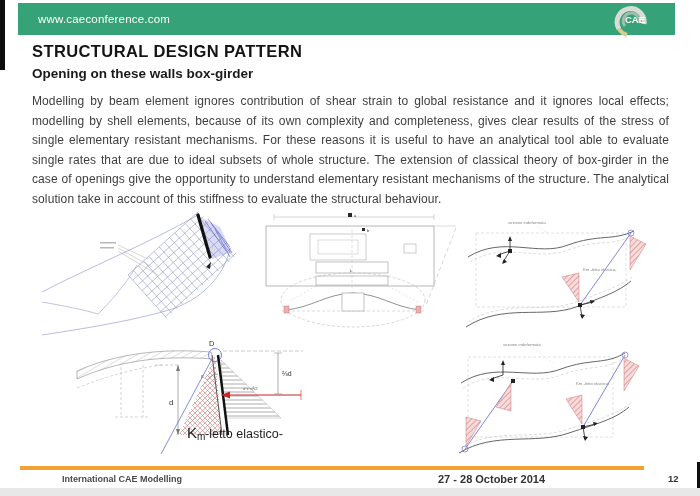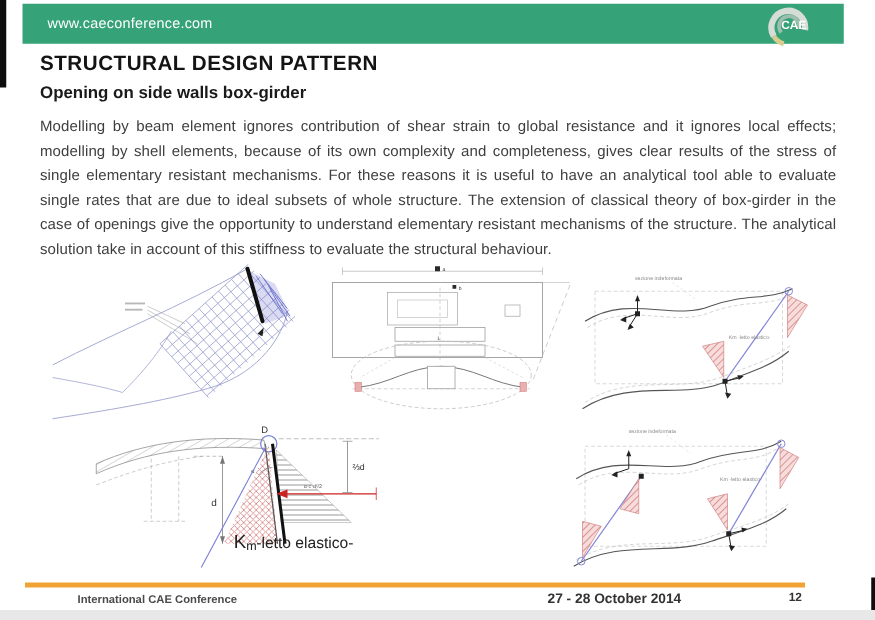--- a/index.html
+++ b/index.html
@@ -28,21 +28,21 @@
   #fig-deformed-top{left:458px;top:215px;}
   #fig-elastic-bed{left:75px;top:338px;}
   #fig-deformed-bottom{left:453px;top:335px;}
   svg text{font-family:"Liberation Sans",sans-serif;}
   
   #footer-line{left:20px;top:466px;width:624px;height:4px;background:#F0A332;}
   #footer-conference{left:62px;top:474px;font-size:9px;font-weight:600;color:#4a4a4a;}
   #footer-date{left:438px;top:473px;font-size:11px;font-weight:bold;color:#333;}
   #footer-company{left:524px;top:471px;font-size:12.5px;color:#6b6b6b;
                   letter-spacing:.4px;font-weight:600;}
-  #footer-page{left:631px;top:473px;font-size:9.5px;font-weight:bold;color:#333;text-align:right;}
+  #footer-page{left:668px;top:473px;font-size:9.5px;font-weight:bold;color:#333;text-align:right;}
 </style>
 </head>
 <body>
 
 <div id="page">
 
   <svg width="0" height="0" style="position:absolute">
     <defs>
       <pattern id="p-redhatch" width="4" height="4" patternUnits="userSpaceOnUse" patternTransform="rotate(45)">
         <rect width="4" height="4" fill="#f7dcdc"></rect>
@@ -66,21 +66,21 @@
   <div class="abs" id="header-bar"></div>
   <div class="abs" id="header-url">www.caeconference.com</div>
   <svg class="abs" id="logo" viewBox="0 0 37 37">
     <path d="M6,27 A13.5,13.5 0 1 1 31,22" fill="none" stroke="#d6dcd6" stroke-width="5"></path>
     <path d="M6,27 A13.5,13.5 0 0 0 14,33" fill="none" stroke="#d8cc8e" stroke-width="4"></path>
     <path d="M12,24 A8,8 0 1 1 26,21" fill="none" stroke="#9fbfae" stroke-width="3"></path>
     <text x="12" y="21" font-size="9.5" font-weight="bold" fill="#ffffff">CAE</text>
   </svg>
 
   <div class="abs" id="page-title">STRUCTURAL DESIGN PATTERN</div>
-  <div class="abs" id="page-subtitle">Opening on side walls box-girder</div>
+  <div class="abs" id="page-subtitle">Opening on these walls box-girder</div>
   <div class="abs" id="body-paragraph">Modelling by beam element ignores contribution of shear strain to global resistance and it ignores local effects; modelling by shell elements, because of its own complexity and completeness, gives clear results of the stress of single elementary resistant mechanisms. For these reasons it is useful to have an analytical tool able to evaluate single rates that are due to ideal subsets of whole structure. The extension of classical theory of box-girder in the case of openings give the opportunity to understand elementary resistant mechanisms of the structure. The analytical solution take in account of this stiffness to evaluate the structural behaviour.</div>
 
   <svg class="abs fig" id="fig-mesh" width="210" height="130" viewBox="0 0 210 130">
     <path d="M2,85 C50,60 105,38 158,8" fill="none" stroke="#a7abd4" stroke-width=".8"></path>
     <path d="M2,128 C55,120 100,112 132,102 C168,90 186,62 190,42" fill="none" stroke="#a7abd4" stroke-width=".8"></path>
     <path d="M2,95 C25,99 45,103 58,107" fill="none" stroke="#a7abd4" stroke-width=".7"></path>
     <path d="M58,107 C80,85 90,70 97,58" fill="none" stroke="#a7abd4" stroke-width=".7"></path>
     <g transform="translate(88,68) rotate(-42)" stroke="#8f94c9" stroke-width="0.55">
       <line x1="0" y1="0" x2="95" y2="0"></line>
         <line x1="0" y1="7" x2="95" y2="7"></line>
@@ -244,19 +244,19 @@
         <line x1="130" y1="92" x2="132" y2="104"></line>
     </g>
     <polygon points="145,88 140,87 141,91" fill="#222"></polygon>
     <polygon points="132,106 130,101 135,102" fill="#222"></polygon>
     <line x1="80" y1="13" x2="100" y2="28" stroke="#ccc" stroke-width=".4" stroke-dasharray="2,2"></line>
     <text x="50" y="11" font-size="4.2" fill="#888">sezione indeformata</text>
     <text x="123" y="50" font-size="4.2" fill="#888">Km -letto elastico-</text>
   </svg>
 
   <div class="abs" id="footer-line"></div>
-  <div class="abs" id="footer-conference">International CAE Conference</div>
+  <div class="abs" id="footer-conference">International CAE Modelling</div>
   <div class="abs" id="footer-date">27 - 28 October 2014</div>
   <div class="abs" id="footer-page">12</div>
 
   <div class="abs" id="edge-bottom"></div>
   <div class="abs" id="edge-right"></div>
 </div>
 
 </body></html>

